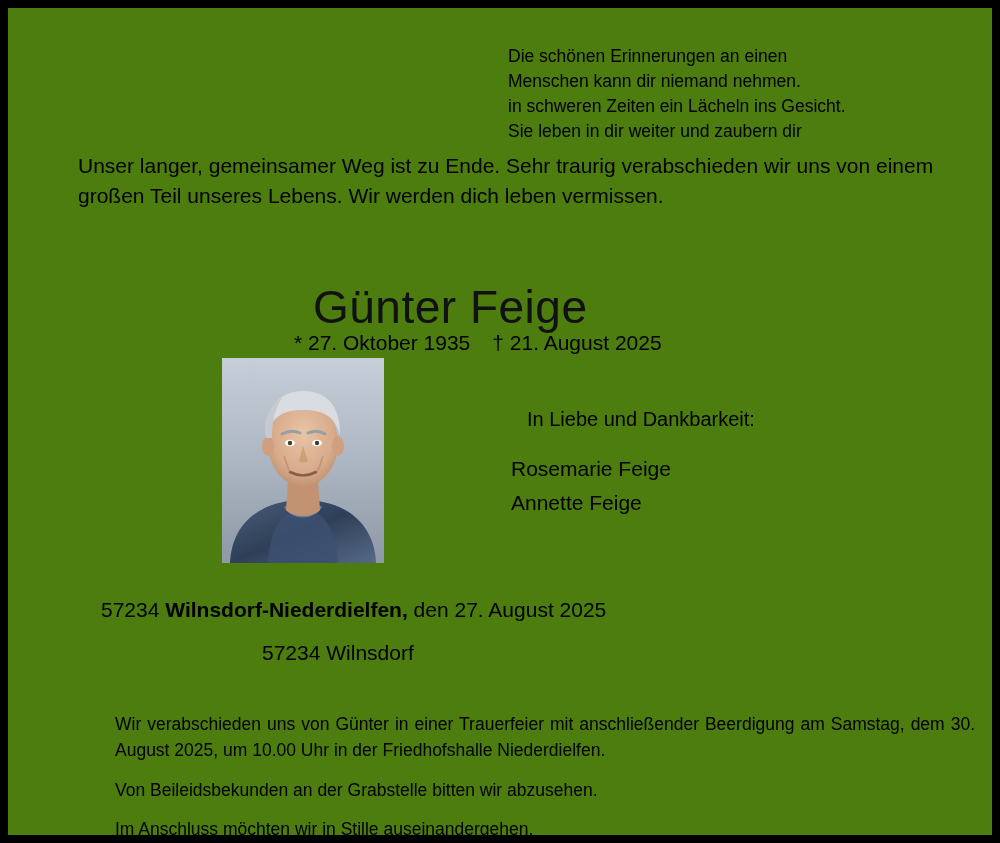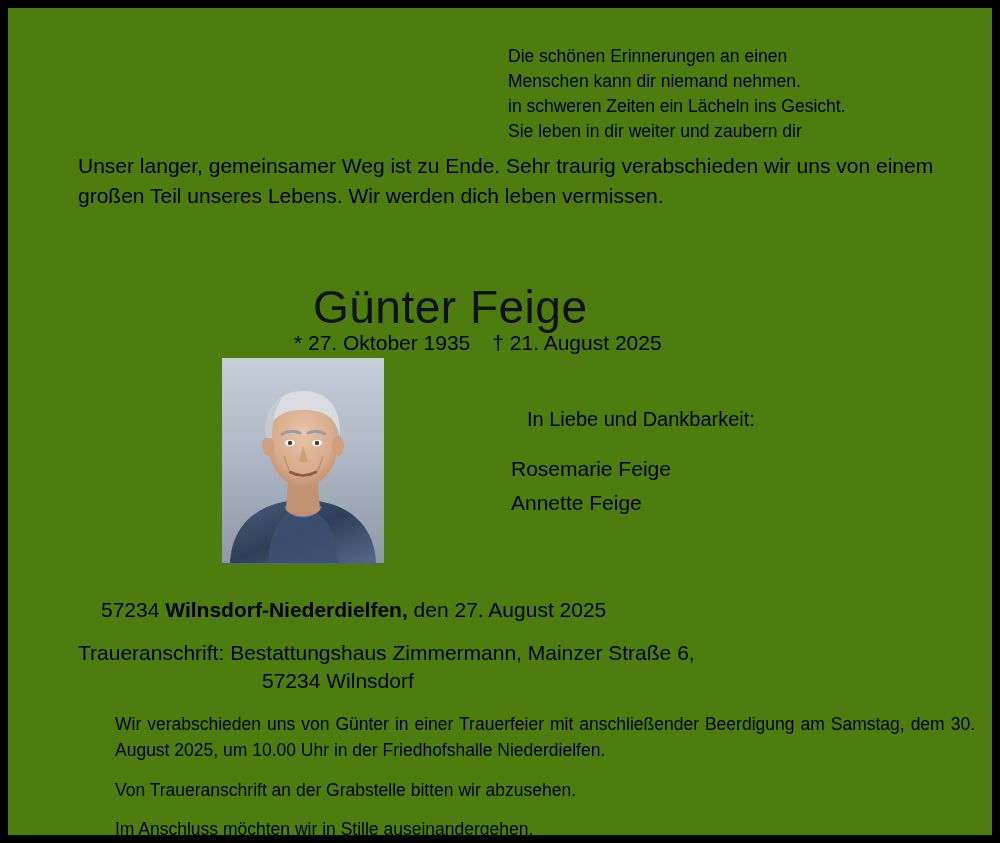--- a/index.html
+++ b/index.html
@@ -212,26 +212,22 @@
   </div>
 
   <div class="place-line">
     <span>57234</span>
     <b>Wilnsdorf-Niederdielfen,</b>
     <span>den</span>
     <span>27. August 2025</span>
   </div>
 
   <div class="mourn-address">
-    <div>
-      <span>Traueranschrift:</span>
-      <span>Bestattungshaus Zimmermann, Mainzer Straße 6,</span>
-    </div>
     <div><span class="indent">57234 Wilnsdorf</span></div>
   </div>
 
   <div class="footer">
     <p class="justified">Wir verabschieden uns von Günter in einer Trauerfeier mit anschließender Beerdigung am Samstag, dem 30. August 2025, um 10.00 Uhr in der Friedhofshalle Niederdielfen.</p>
-    <p>Von Traueranschrift an der Grabstelle bitten wir abzusehen.</p>
+    <p>Von Beileidsbekunden an der Grabstelle bitten wir abzusehen.</p>
     <p>Im Anschluss möchten wir in Stille auseinandergehen.</p>
   </div>
 
 </div>
 
 </body></html>

